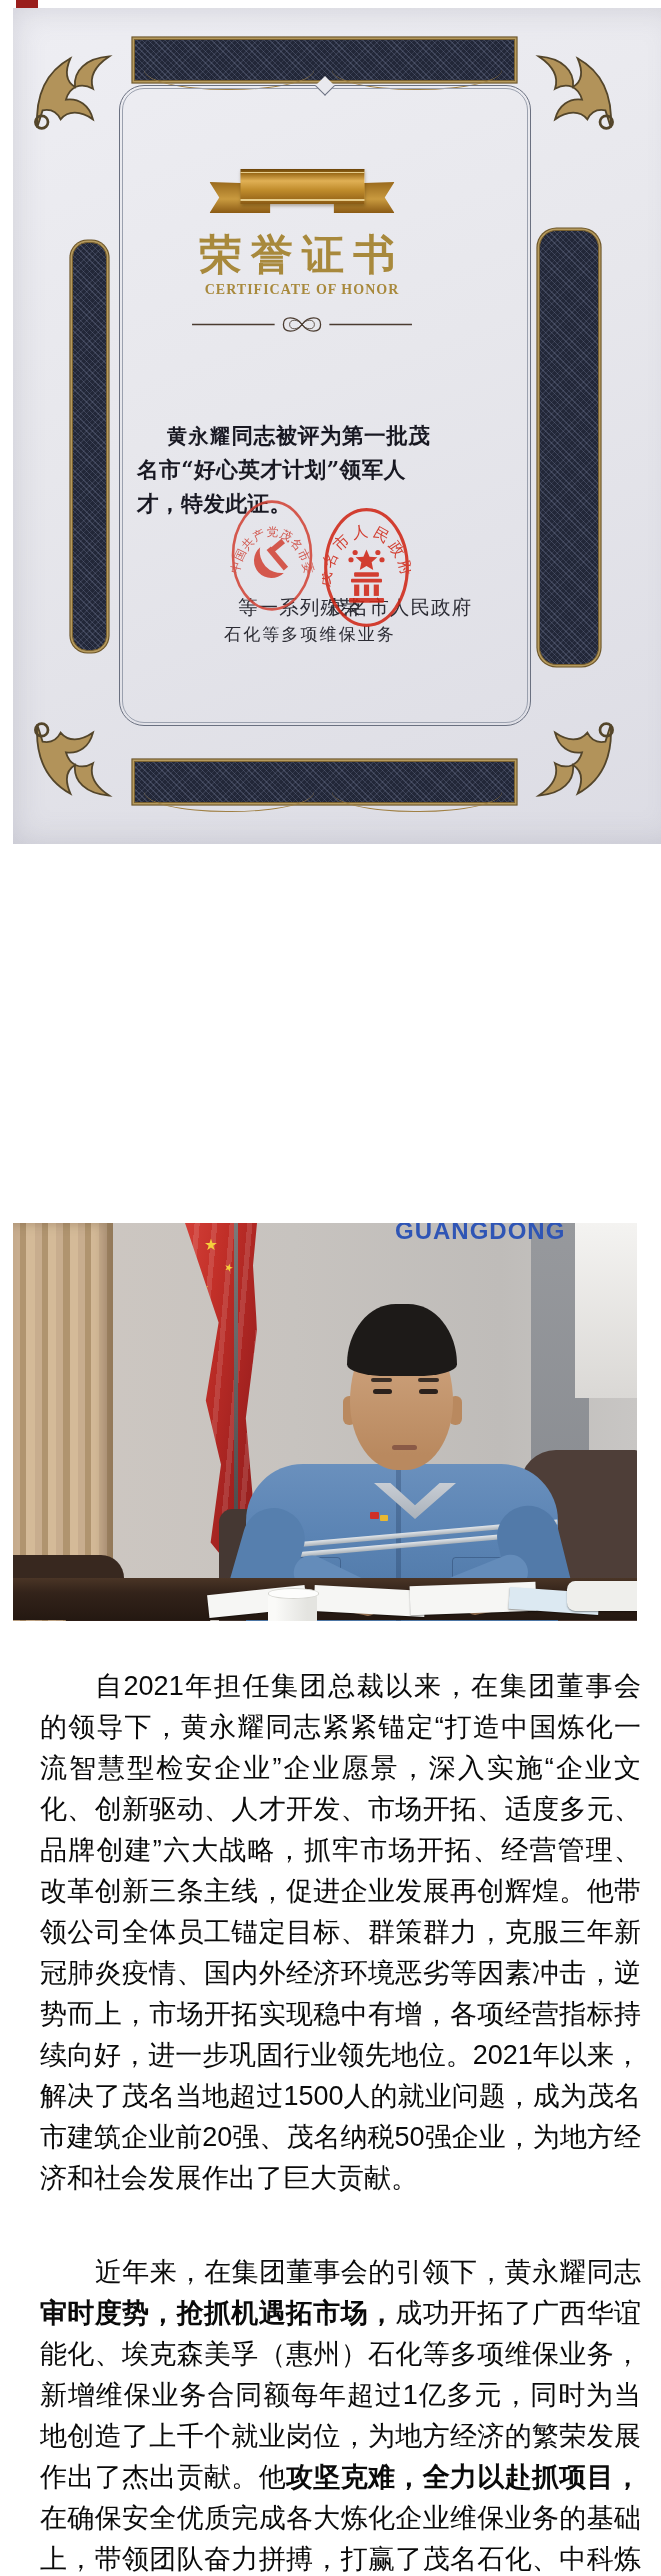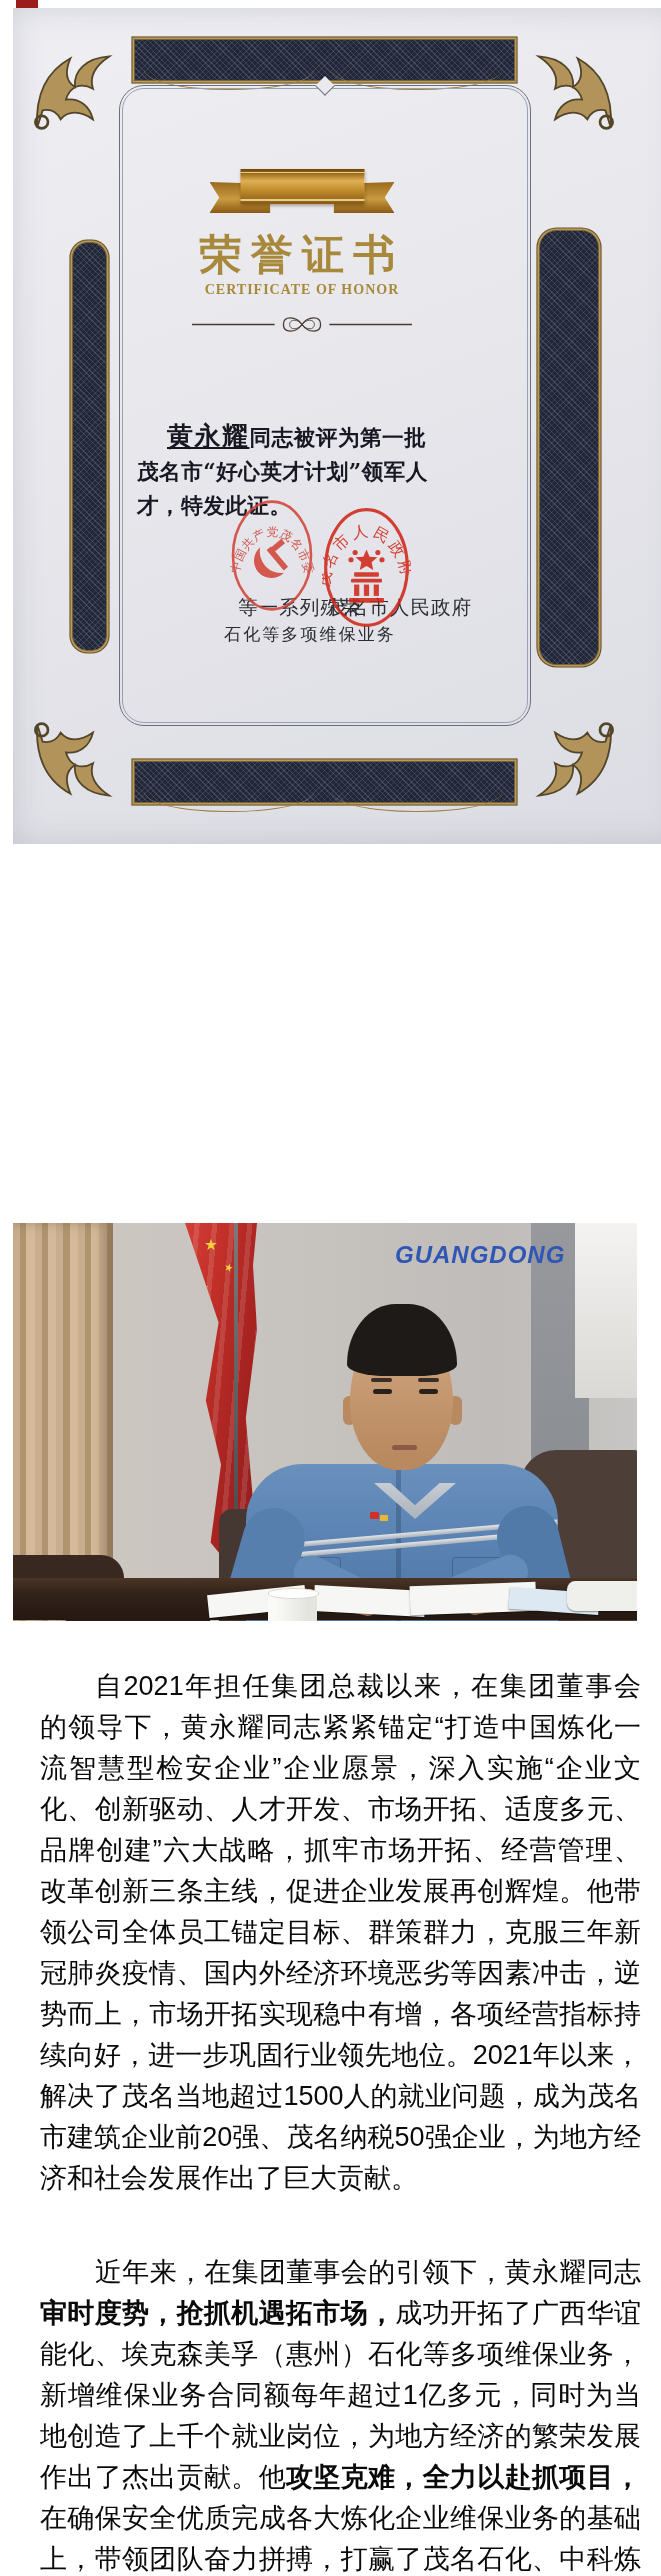--- a/index.html
+++ b/index.html
@@ -42,21 +42,21 @@
   #ribbon-center:before,#ribbon-center:after{content:"";position:absolute;left:0;right:0;height:1.5px;background:#f3dfa2;opacity:.85;}
   #ribbon-center:before{top:3.1px;} #ribbon-center:after{bottom:3.1px;}
   #cert-title{position:absolute;left:289px;top:219px;transform:translateX(-50%);white-space:nowrap;
      font-family:"Liberation Serif",serif;font-size:42px;font-weight:700;color:#a8893c;letter-spacing:9.3px;}
   #cert-subtitle{position:absolute;left:289px;top:274px;transform:translateX(-50%);white-space:nowrap;
      font-family:"Liberation Serif",serif;font-size:14px;font-weight:700;color:#a8893c;letter-spacing:1px;}
   #divider{position:absolute;left:289px;top:304px;transform:translateX(-50%);}
   #cert-body{position:absolute;left:124px;top:411px;width:299px;text-indent:30px;
      font-family:"DejaVu Serif","Liberation Serif",serif;font-size:21.6px;line-height:34px;
      font-weight:600;color:#181822;letter-spacing:0.5px;}
-  #cert-body .name{font-size:26px;font-weight:700;letter-spacing:1.5px;text-decoration:underline;}
+  #cert-body .name{font-size:20px;font-weight:700;letter-spacing:1.5px;}
   .seal{position:absolute;opacity:.88;}
   #seal-left{left:216px;top:490px;}
   #seal-right{left:309px;top:498px;}
   .sig{position:absolute;top:586px;white-space:nowrap;font-family:"Liberation Serif",serif;
        font-size:19.6px;color:#2c2c34;letter-spacing:1px;}
   #sig-left{left:225px;} #sig-right{left:315px;}
   #cert-date{position:absolute;left:297px;top:615px;transform:translateX(-50%);white-space:nowrap;
        font-family:"Liberation Serif",serif;font-size:17px;color:#2c2c34;letter-spacing:2.1px;}
 
   
@@ -70,22 +70,22 @@
   #photo{position:absolute;left:13px;top:1223px;width:624px;height:398px;overflow:hidden;
          background:linear-gradient(90deg,#cfc8c2 0%,#c7c3bf 45%,#bfbcb9 78%,#c8c6c4 100%);}
   #curtain{position:absolute;left:0;top:0;width:100px;height:398px;
      background:repeating-linear-gradient(90deg,#cdb родов294 0,#cdb294 0);}
   #curtain{background:repeating-linear-gradient(90deg,#c8ad8e 0 7.2px,#b0946f 7.2px 13.4px,#d4ba98 13.4px 21.6px);
      box-shadow:inset -9.3px 0 11.3px rgba(90,70,50,.35);}
   #wall-panel{position:absolute;left:518px;top:0;width:58px;height:278px;
      background:linear-gradient(180deg,#97999d,#8a8d92);}
   #pillar{position:absolute;left:562px;top:0;width:63px;height:175px;
      background:linear-gradient(180deg,#f4f3f1,#dad8d5);}
-  #guangdong{position:absolute;left:382px;top:-6.2px;font-size:24px;font-weight:700;font-style:italic;
-     color:#2f55b5;letter-spacing:1px;font-family:"Liberation Sans",sans-serif;margin-top:24px;}
+  #guangdong{position:absolute;left:382px;top:-6.2px;font-size:24px;font-weight:700;
+     color:#2f55b5;letter-spacing:1px;font-family:"Liberation Sans",sans-serif;}
   #flag-pole{position:absolute;left:221px;top:0;width:3.6px;height:335px;background:linear-gradient(180deg,#7a7a7a,#474747);}
   #flag{position:absolute;left:164px;top:0;width:80px;height:355px;
      background:linear-gradient(100deg,#d6423a 0%,#c12f28 35%,#a32220 70%,#8e1d1c 100%);
      clip-path:polygon(10% 0,100% 0,95% 12%,100% 30%,86% 55%,95% 78%,78% 100%,42% 90%,55% 68%,36% 50%,52% 28%,28% 12%);}
   #flag:before{content:"";position:absolute;inset:0;
      background:repeating-linear-gradient(95deg,rgba(255,255,255,.12) 0 5.2px,transparent 5.2px 17.5px);}
   .star{position:absolute;color:#f5cf3c;line-height:1;}
   #chair-right{position:absolute;left:507px;top:227px;width:120px;height:171px;background:#4e3e38;border-radius:36px 5.2px 0 0;}
   #chair-right:before{content:"";position:absolute;left:-26px;top:62px;width:62px;height:109px;background:#3a2d27;border-radius:20.6px;}
   #chair-left{position:absolute;left:206px;top:286px;width:49px;height:112px;background:#453833;border-radius:13.4px 13.4px 0 0;}

